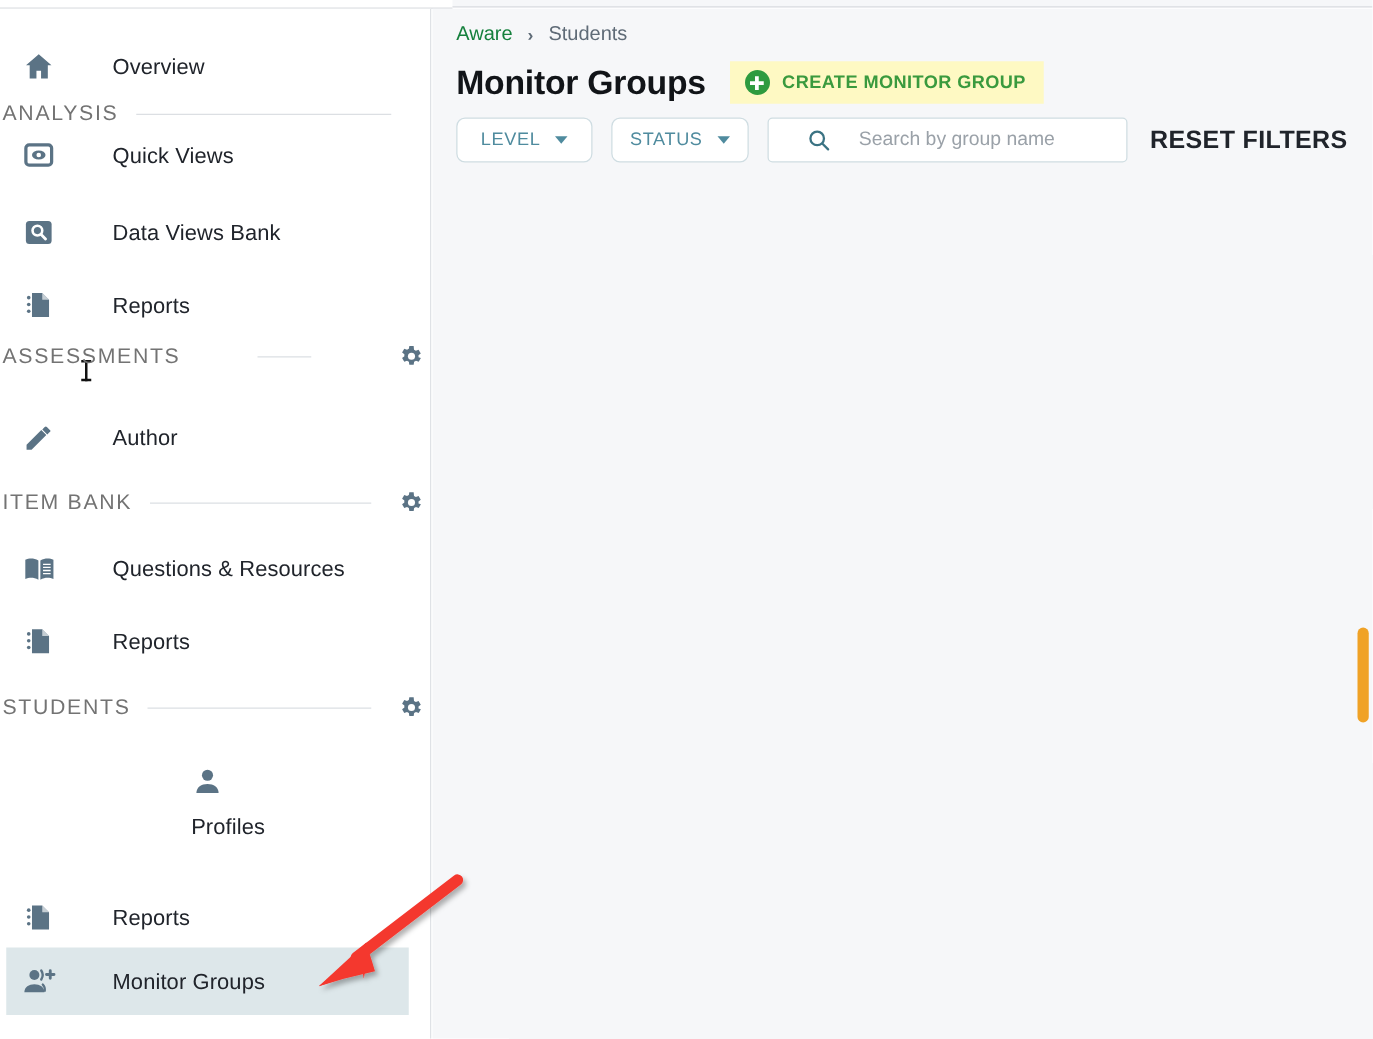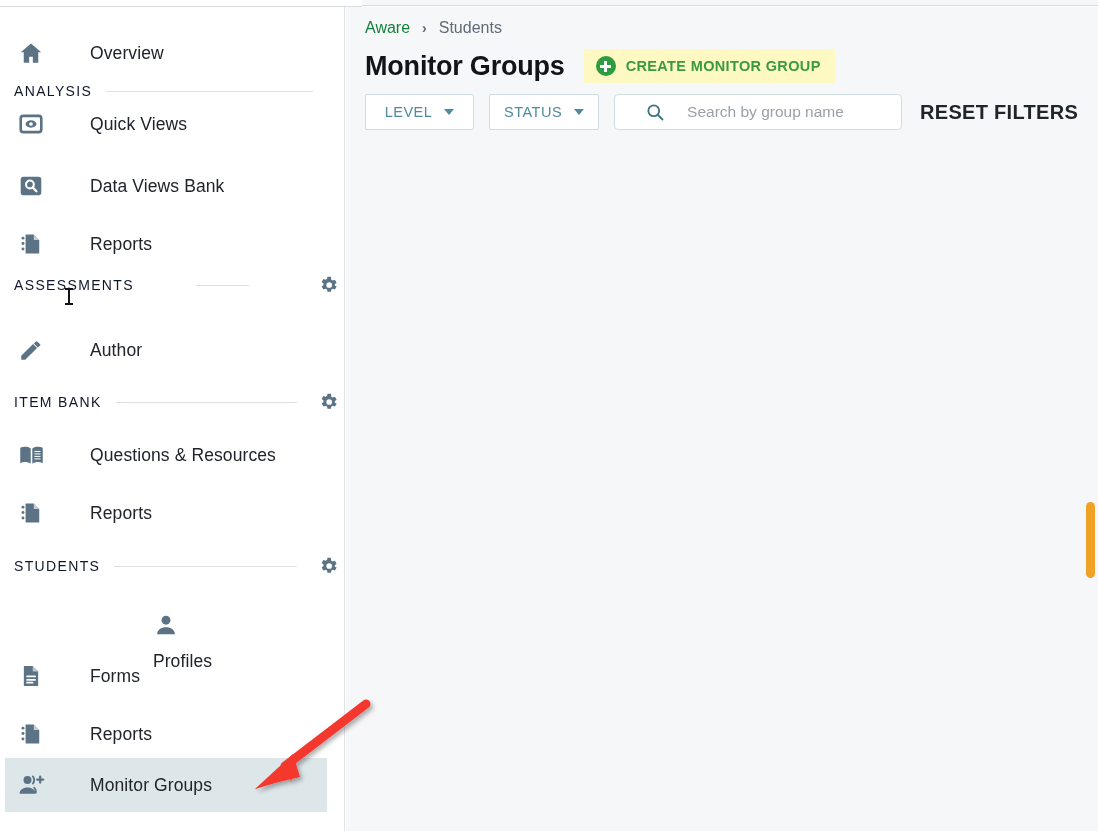--- a/index.html
+++ b/index.html
@@ -79,24 +79,24 @@
   
   .section-row {
     position: absolute;
     left: 0;
     width: 345px;
     height: 22px;
     display: flex;
     align-items: center;
   }
   .section-title {
-    font-size: 14px;
+    font-size: 17px;
     letter-spacing: 1.35px;
-    color: #0f172a;
-    margin-left: 14px;
+    color: #737373;
+    margin-left: 2px;
     white-space: nowrap;
   }
   .section-rule {
     flex: 1;
     height: 1px;
     background: #dcdfe3;
     margin-left: 14px;
     margin-right: 14px;
   }
   .section-gear {
@@ -194,21 +194,21 @@
   .filter-row {
     position: absolute;
     left: 19px; top: 87px;
     display: flex;
     align-items: center;
   }
   .filter-btn {
     height: 36px;
     min-width: 109px;
     border: 1px solid #cfdde2;
-    border-radius: 2px;
+    border-radius: 7px;
     background: #ffffff;
     display: flex;
     align-items: center;
     justify-content: center;
     padding: 0 14px;
     margin-right: 15px;
     cursor: pointer;
   }
   .filter-text {
     font-size: 14.5px;
@@ -403,34 +403,20 @@
         <span class="nav-label">Reports</span>
       </div>
       <div class="nav-item" style="top: 592px; flex-direction: column;">
         <span class="nav-icon">
           <svg width="26" height="26" viewBox="0 0 24 24" fill="currentColor">
             <circle cx="12" cy="7.6" r="4.1"></circle>
             <path d="M3.8 20.6c0-4.2 3.7-6.6 8.2-6.6s8.2 2.4 8.2 6.6z"></path>
           </svg>
         </span>
         <span class="nav-label">Profiles</span>
-      </div>
-      <div class="nav-item" style="top: 642px;">
-        <span class="nav-icon">
-          <svg width="26" height="26" viewBox="0 0 24 24">
-            <path d="M5.4 2.8h8.2l5.0 5v13.4H5.4z" fill="currentColor"></path>
-            <path d="M13.6 2.8v5h5z" fill="#fff" opacity="0.6"></path>
-            <g stroke="#fff" stroke-width="1.6" stroke-linecap="round">
-              <line x1="8.4" y1="12.4" x2="15.8" y2="12.4"></line>
-              <line x1="8.4" y1="15.6" x2="15.8" y2="15.6"></line>
-              <line x1="8.4" y1="18.2" x2="13.4" y2="18.2"></line>
-            </g>
-          </svg>
-        </span>
-        <span class="nav-label">Forms</span>
       </div>
       <div class="nav-item" style="top: 700px;">
         <span class="nav-icon">
           <svg width="26" height="26" viewBox="0 0 24 24">
             <path d="M7 3.2h7.6L19.6 8.2V20.8H7z" fill="currentColor"></path>
             <path d="M14.6 3.2v5h5z" fill="#fff" opacity="0.65"></path>
             <circle cx="4.6" cy="6.6" r="1.35" fill="currentColor"></circle>
             <circle cx="4.6" cy="11.6" r="1.35" fill="currentColor"></circle>
             <circle cx="4.6" cy="16.6" r="1.35" fill="currentColor"></circle>
           </svg>

